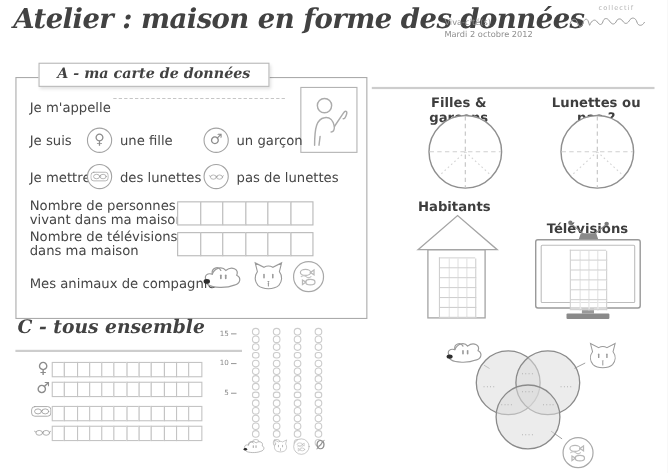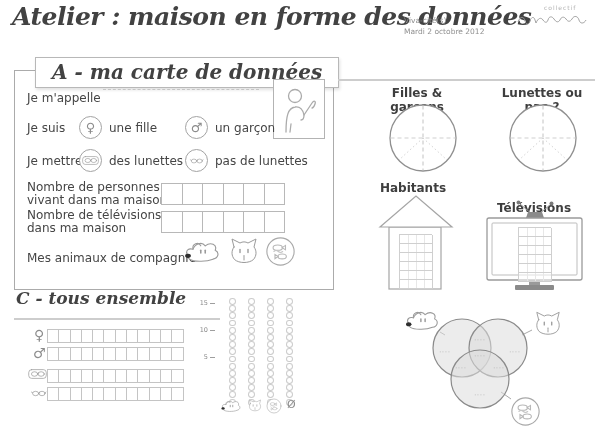--- a/index.html
+++ b/index.html
@@ -10,21 +10,21 @@
   .title{position:absolute;left:12px;top:2px;font-size:25px;margin:0;letter-spacing:-0.5px;}
   .subtitle{position:absolute;left:404px;top:16px;font-size:7.5px;color:#8f8f8f;line-height:1.45;}
   .logo{position:absolute;left:514px;top:4px;width:90px;}
   .logo-collectif{font-size:6px;color:#b3b3b3;margin-left:30px;letter-spacing:1px;}
   .logo-brand{font-size:11.5px;font-weight:bold;color:#1f1f1f;}
   .logo-city{font-size:7px;font-weight:bold;color:#4a4a4a;}
   .logo-scribble{display:block;margin-top:1px;}
 
   .box-a{position:absolute;left:14px;top:70px;width:318px;height:218px;border:1.5px solid #ababab;background:#fff;}
   .a-title{position:absolute;left:20px;top:-14px;background:#fff;border:1px solid #b8b8b8;
-           box-shadow:1px 2px 3px rgba(0,0,0,.12);padding:2px 16px 3px;font-size:20px;white-space:nowrap;}
+           box-shadow:1px 2px 3px rgba(0,0,0,.12);padding:2px 16px 3px;font-size:13px;white-space:nowrap;}
   .lbl{position:absolute;font-size:12px;white-space:nowrap;color:#454545;}
   .dashline{position:absolute;border-bottom:1.5px dashed #c6c6c6;}
   .portrait{position:absolute;left:258px;top:8px;width:50px;height:58px;border:1.2px solid #b3b3b3;
             display:flex;align-items:center;justify-content:center;background:#fff;}
   .cicon{position:absolute;width:21px;height:21px;border:1.2px solid #a3a3a3;border-radius:50%;background:#fff;
          display:flex;align-items:center;justify-content:center;font-size:13px;color:#8c8c8c;}
   .sqrow{position:absolute;display:flex;}
   .sq-lg{width:19.5px;height:19.5px;border:1px solid #b8b8b8;margin-left:-1px;background:#fff;}
   .sq-sm{width:10.3px;height:11.5px;border:1px solid #c4c4c4;margin-left:-1px;background:#fff;}
   .icon{position:absolute;}

